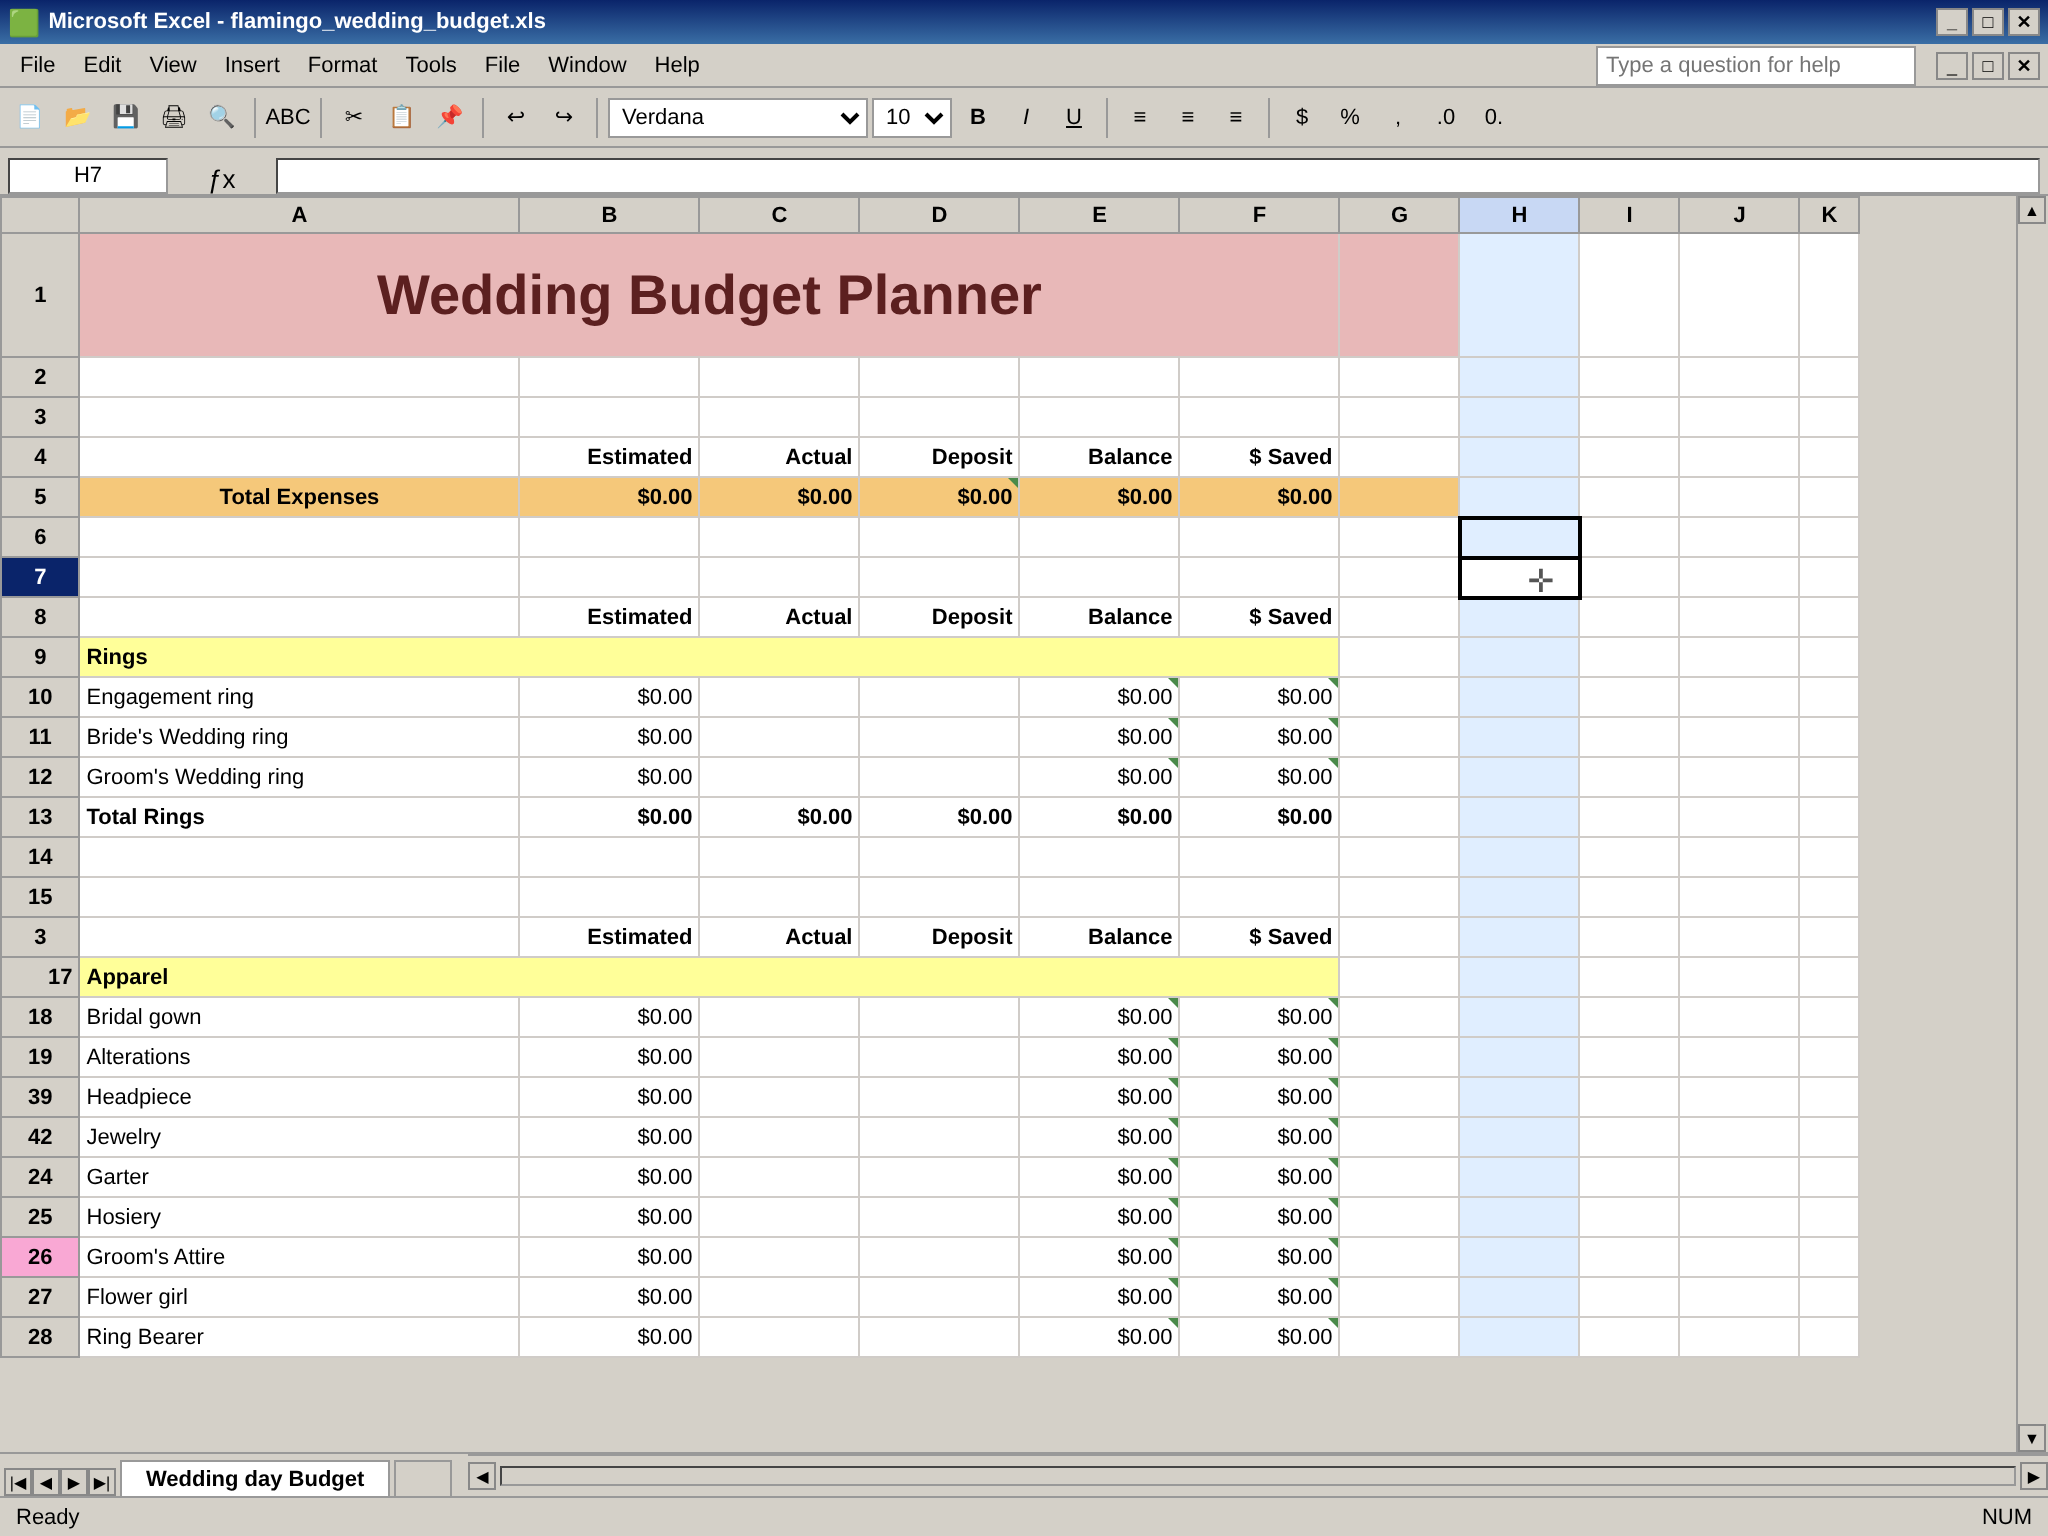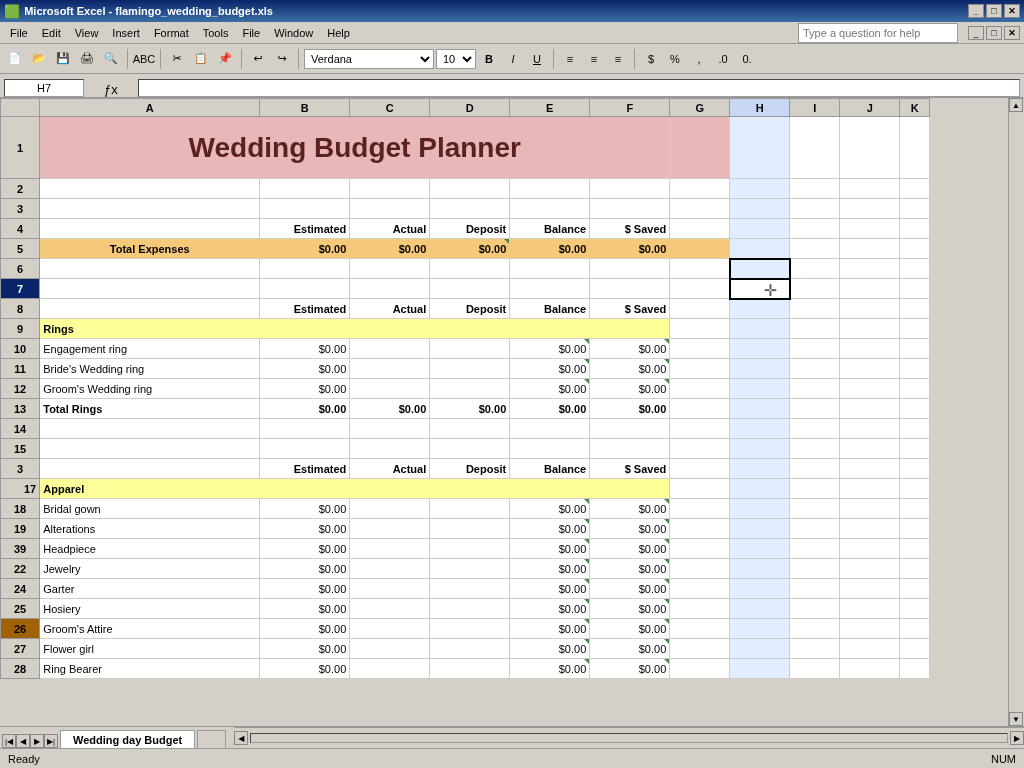--- a/index.html
+++ b/index.html
@@ -597,21 +597,21 @@
           <td style="text-align:right; position:relative;">$0.00<span style="position:absolute;top:0;right:0;width:0;height:0;border-style:solid;border-width:0 5px 5px 0;border-color:transparent #4a8a4a transparent transparent;"></span></td>
           <td style="text-align:right; position:relative;">$0.00<span style="position:absolute;top:0;right:0;width:0;height:0;border-style:solid;border-width:0 5px 5px 0;border-color:transparent #4a8a4a transparent transparent;"></span></td>
           <td></td>
             <td style="background:#e0eeff;"></td>
             <td></td>
             <td></td>
             <td></td>
         </tr>
 
         <tr style="height:20px;">
-          <td style="background:#d4d0c8; text-align:center; border:1px solid #999; font-weight:bold;">22</td>
+          <td style="background:#d4d0c8; text-align:center; border:1px solid #999; font-weight:bold;">42</td>
           <td>Jewelry</td>
           <td style="text-align:right;">$0.00</td>
           <td></td>
             <td></td>
           <td style="text-align:right; position:relative;">$0.00<span style="position:absolute;top:0;right:0;width:0;height:0;border-style:solid;border-width:0 5px 5px 0;border-color:transparent #4a8a4a transparent transparent;"></span></td>
           <td style="text-align:right; position:relative;">$0.00<span style="position:absolute;top:0;right:0;width:0;height:0;border-style:solid;border-width:0 5px 5px 0;border-color:transparent #4a8a4a transparent transparent;"></span></td>
           <td></td>
             <td style="background:#e0eeff;"></td>
             <td></td>
             <td></td>
@@ -643,21 +643,21 @@
           <td style="text-align:right; position:relative;">$0.00<span style="position:absolute;top:0;right:0;width:0;height:0;border-style:solid;border-width:0 5px 5px 0;border-color:transparent #4a8a4a transparent transparent;"></span></td>
           <td style="text-align:right; position:relative;">$0.00<span style="position:absolute;top:0;right:0;width:0;height:0;border-style:solid;border-width:0 5px 5px 0;border-color:transparent #4a8a4a transparent transparent;"></span></td>
           <td></td>
             <td style="background:#e0eeff;"></td>
             <td></td>
             <td></td>
             <td></td>
         </tr>
 
         <tr style="height:20px;">
-          <td style="background:#a16207; text-align:center; border:1px solid #999; font-weight:bold;">26</td>
+          <td style="background:#f9a8d4; text-align:center; border:1px solid #999; font-weight:bold;">26</td>
           <td>Groom's Attire</td>
           <td style="text-align:right;">$0.00</td>
           <td></td>
             <td></td>
           <td style="text-align:right; position:relative;">$0.00<span style="position:absolute;top:0;right:0;width:0;height:0;border-style:solid;border-width:0 5px 5px 0;border-color:transparent #4a8a4a transparent transparent;"></span></td>
           <td style="text-align:right; position:relative;">$0.00<span style="position:absolute;top:0;right:0;width:0;height:0;border-style:solid;border-width:0 5px 5px 0;border-color:transparent #4a8a4a transparent transparent;"></span></td>
           <td></td>
             <td style="background:#e0eeff;"></td>
             <td></td>
             <td></td>

